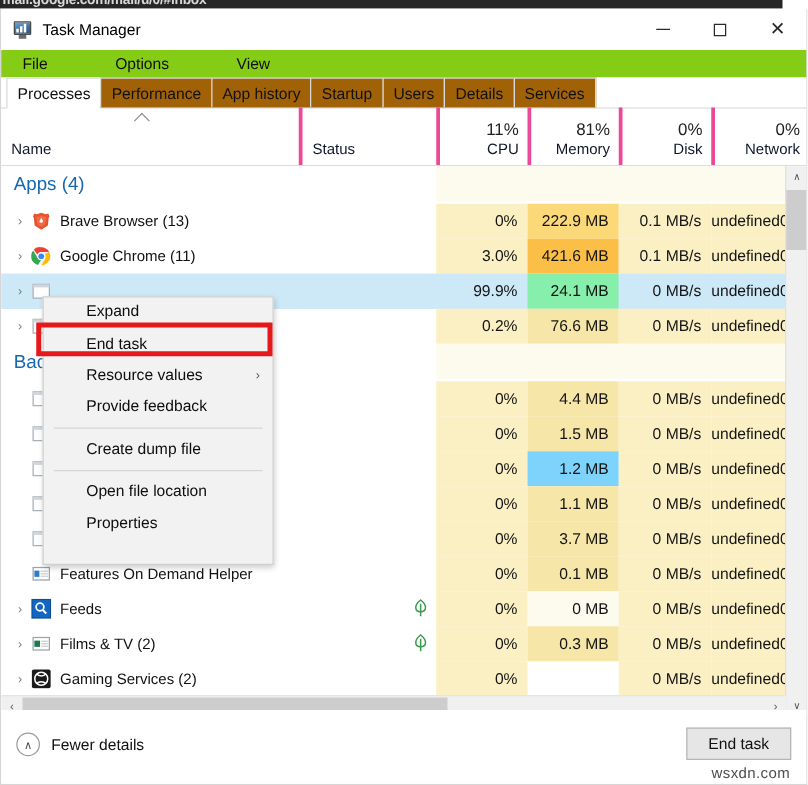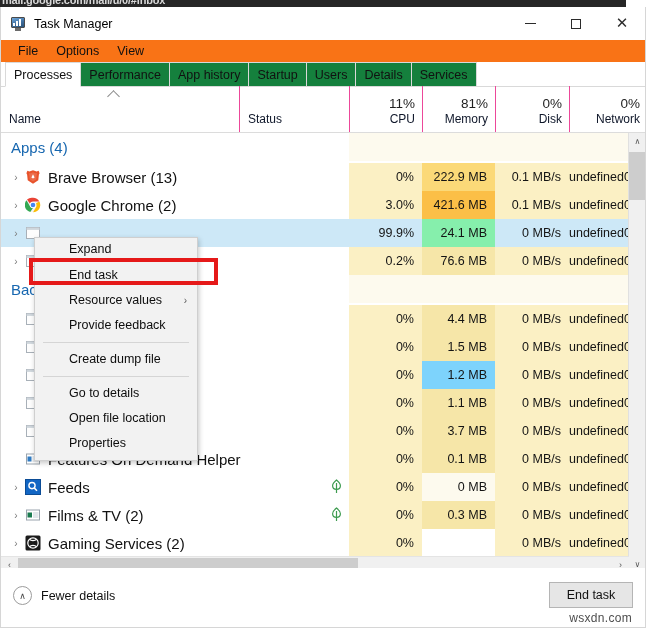--- a/index.html
+++ b/index.html
@@ -55,44 +55,44 @@
   .winbtns { position:absolute; right:0; top:0; display:flex; height:33px; }
   .winbtn {
     width:46px; height:33px; display:flex; align-items:center; justify-content:center;
     color:#2b2b2b; font-size:13px;
   }
   .wb-min { width:11px; height:1px; background:#2b2b2b; display:block; }
   .wb-max { width:10px; height:10px; border:1px solid #2b2b2b; display:block; }
   .wb-x { font-size:15px; line-height:15px; font-family:"DejaVu Sans", sans-serif; font-weight:300; }
 
   
-  #menubar { height:22px; display:flex; align-items:center; padding-left:8px; background:#f97316; }
+  #menubar { height:22px; display:flex; align-items:center; padding-left:8px; background:#84cc16;gap:36px; }
   .menu-item { padding:2px 9px; font-size:12.5px; color:#111; }
 
   
   #tabbar {
     height:25px; display:flex; align-items:flex-end;
     background:#ffffff; padding-left:4px;
     border-bottom:1px solid #d9d9d9;
   }
   .tab {
     padding:4px 8px 4px 8px; font-size:12.5px; color:#111;
-    background:#15803d; border:1px solid #d9d9d9; border-bottom:none;
+    background:#a16207; border:1px solid #d9d9d9; border-bottom:none;
     margin-right:-1px; height:24px; line-height:16px; white-space:nowrap;
   }
   .tab.active { background:#ffffff; border-bottom:1px solid #ffffff; margin-bottom:-1px; height:25px; }
 
   
   #colheader {
     position:relative; height:46px; background:#ffffff;
     border-bottom:1px solid #dcdcdc;
   }
   .colh {
     position:absolute; bottom:0; height:46px;
-    border-left:1px solid #ec4899;
+    border-left:3px solid #ec4899;
     font-size:12px; color:#3a3a3a;
   }
   .colh:first-child { border-left:none; }
   .colh .pct {
     position:absolute; right:7px; top:10px; font-size:13.5px; color:#1f1f1f;
   }
   .colh .lbl { position:absolute; bottom:6px; font-size:12px; color:#0f172a; }
   .colh.left .lbl { left:8px; }
   .colh.right .lbl { right:7px; }
   #sortcaret {
@@ -108,21 +108,21 @@
   .row .namecell {
     position:absolute; left:0; top:0; width:238px; height:28px;
     display:flex; align-items:center;
   }
   .chev {
     width:18px; margin-left:6px; flex:none;
     color:#7b7b7b; font-size:10px; text-align:center;
   }
   .chev.empty { color:transparent; }
   .appicon { width:16px; height:16px; margin-right:7px; flex:none; position:relative; }
-  .nm { font-size:15px; color:#111; white-space:nowrap; }
+  .nm { font-size:12px; color:#111; white-space:nowrap; }
 
   .statuscell { position:absolute; left:238px; top:0; width:110px; height:28px; }
   .leaf {
     position:absolute; left:92px; top:6px; width:11px; height:15px;
   }
 
   .cell {
     position:absolute; top:0; height:28px; line-height:28px;
     font-size:12.5px; color:#141414; text-align:right; padding-right:8px;
   }
@@ -172,24 +172,24 @@
     font-size:12.5px; color:#111;
     display:flex; align-items:center; justify-content:center;
   }
   #watermark {
     position:absolute; right:13px; bottom:2px;
     font-size:12px; color:#4d4d4d; letter-spacing:0.3px;
   }
 
   
   #ctxmenu {
-    position:absolute; left:33px; top:230px; width:164px;
+    position:absolute; left:33px; top:230px; width:185px;
     background:#f2f2f2; border:1px solid #cfcfcf;
     box-shadow:1px 2px 5px rgba(0,0,0,0.22);
-    padding:3px 0 4px 0; z-index:40;
+    padding:3px 0 20px 0; z-index:40;
   }
   .mi {
     position:relative; height:25px; line-height:25px;
     padding-left:34px; font-size:12.5px; color:#0d0d0d; white-space:nowrap;
   }
   .mi .sub {
     position:absolute; right:10px; top:0; color:#5a5a5a; font-size:10px;
   }
   .msep { height:1px; background:#d5d5d5; margin:4px 8px 4px 8px; }
   #expand-clip {
@@ -309,21 +309,21 @@
           <div class="namecell" style="">
             <span class="chev">›</span>
             <span class="appicon"><svg width="16" height="16" viewBox="0 0 16 16">
                 <circle cx="8" cy="8" r="7.2" fill="#f2f2f2"></circle>
                 <path d="M8 .8a7.2 7.2 0 0 1 6.3 3.7H8a3.5 3.5 0 0 0-3.2 2L2 2.6A7.2 7.2 0 0 1 8 .8z" fill="#ea4335"></path>
                 <path d="M1.5 3.3 4.8 9a3.5 3.5 0 0 0 3.1 2l-2.6 4A7.2 7.2 0 0 1 1.5 3.3z" fill="#34a853"></path>
                 <path d="M14.4 4.6A7.2 7.2 0 0 1 8.1 15.2l3.3-5.7A3.5 3.5 0 0 0 11.5 8a3.5 3.5 0 0 0-.5-1.8z" fill="#fbbc05"></path>
                 <circle cx="8" cy="8" r="3.1" fill="#fff"></circle>
                 <circle cx="8" cy="8" r="2.3" fill="#4285f4"></circle>
               </svg></span>
-            <span class="nm">Google Chrome (2)</span>
+            <span class="nm">Google Chrome (11)</span>
           </div>
           <div class="statuscell" style=""></div>
           <div class="cell c-cpu" style="background:#fbf0c4">3.0%</div>
           <div class="cell c-mem" style="background:#fbbf47">421.6 MB</div>
           <div class="cell c-disk" style="background:#fbf0c4">0.1 MB/s</div>
           <div class="cell c-net" style="background:#fbf0c4">undefined0 Mbps</div>
         </div>
         <div class="row selected">
           <div class="namecell" style="background:#cde8f7;">
             <span class="chev">›</span>
@@ -544,19 +544,18 @@
     <div style="height:22px;"></div>
     <div class="mi">End task</div>
     <div class="mi">
       <span>Resource values</span>
       <span class="sub">›</span>
     </div>
     <div class="mi">Provide feedback</div>
     <div class="msep"></div>
     <div class="mi">Create dump file</div>
     <div class="msep"></div>
-    <div class="mi">Go to details</div>
     <div class="mi">Open file location</div>
     <div class="mi">Properties</div>
   </div>
 
   <div id="redbox"></div>
 </div>
 
 </body></html>

